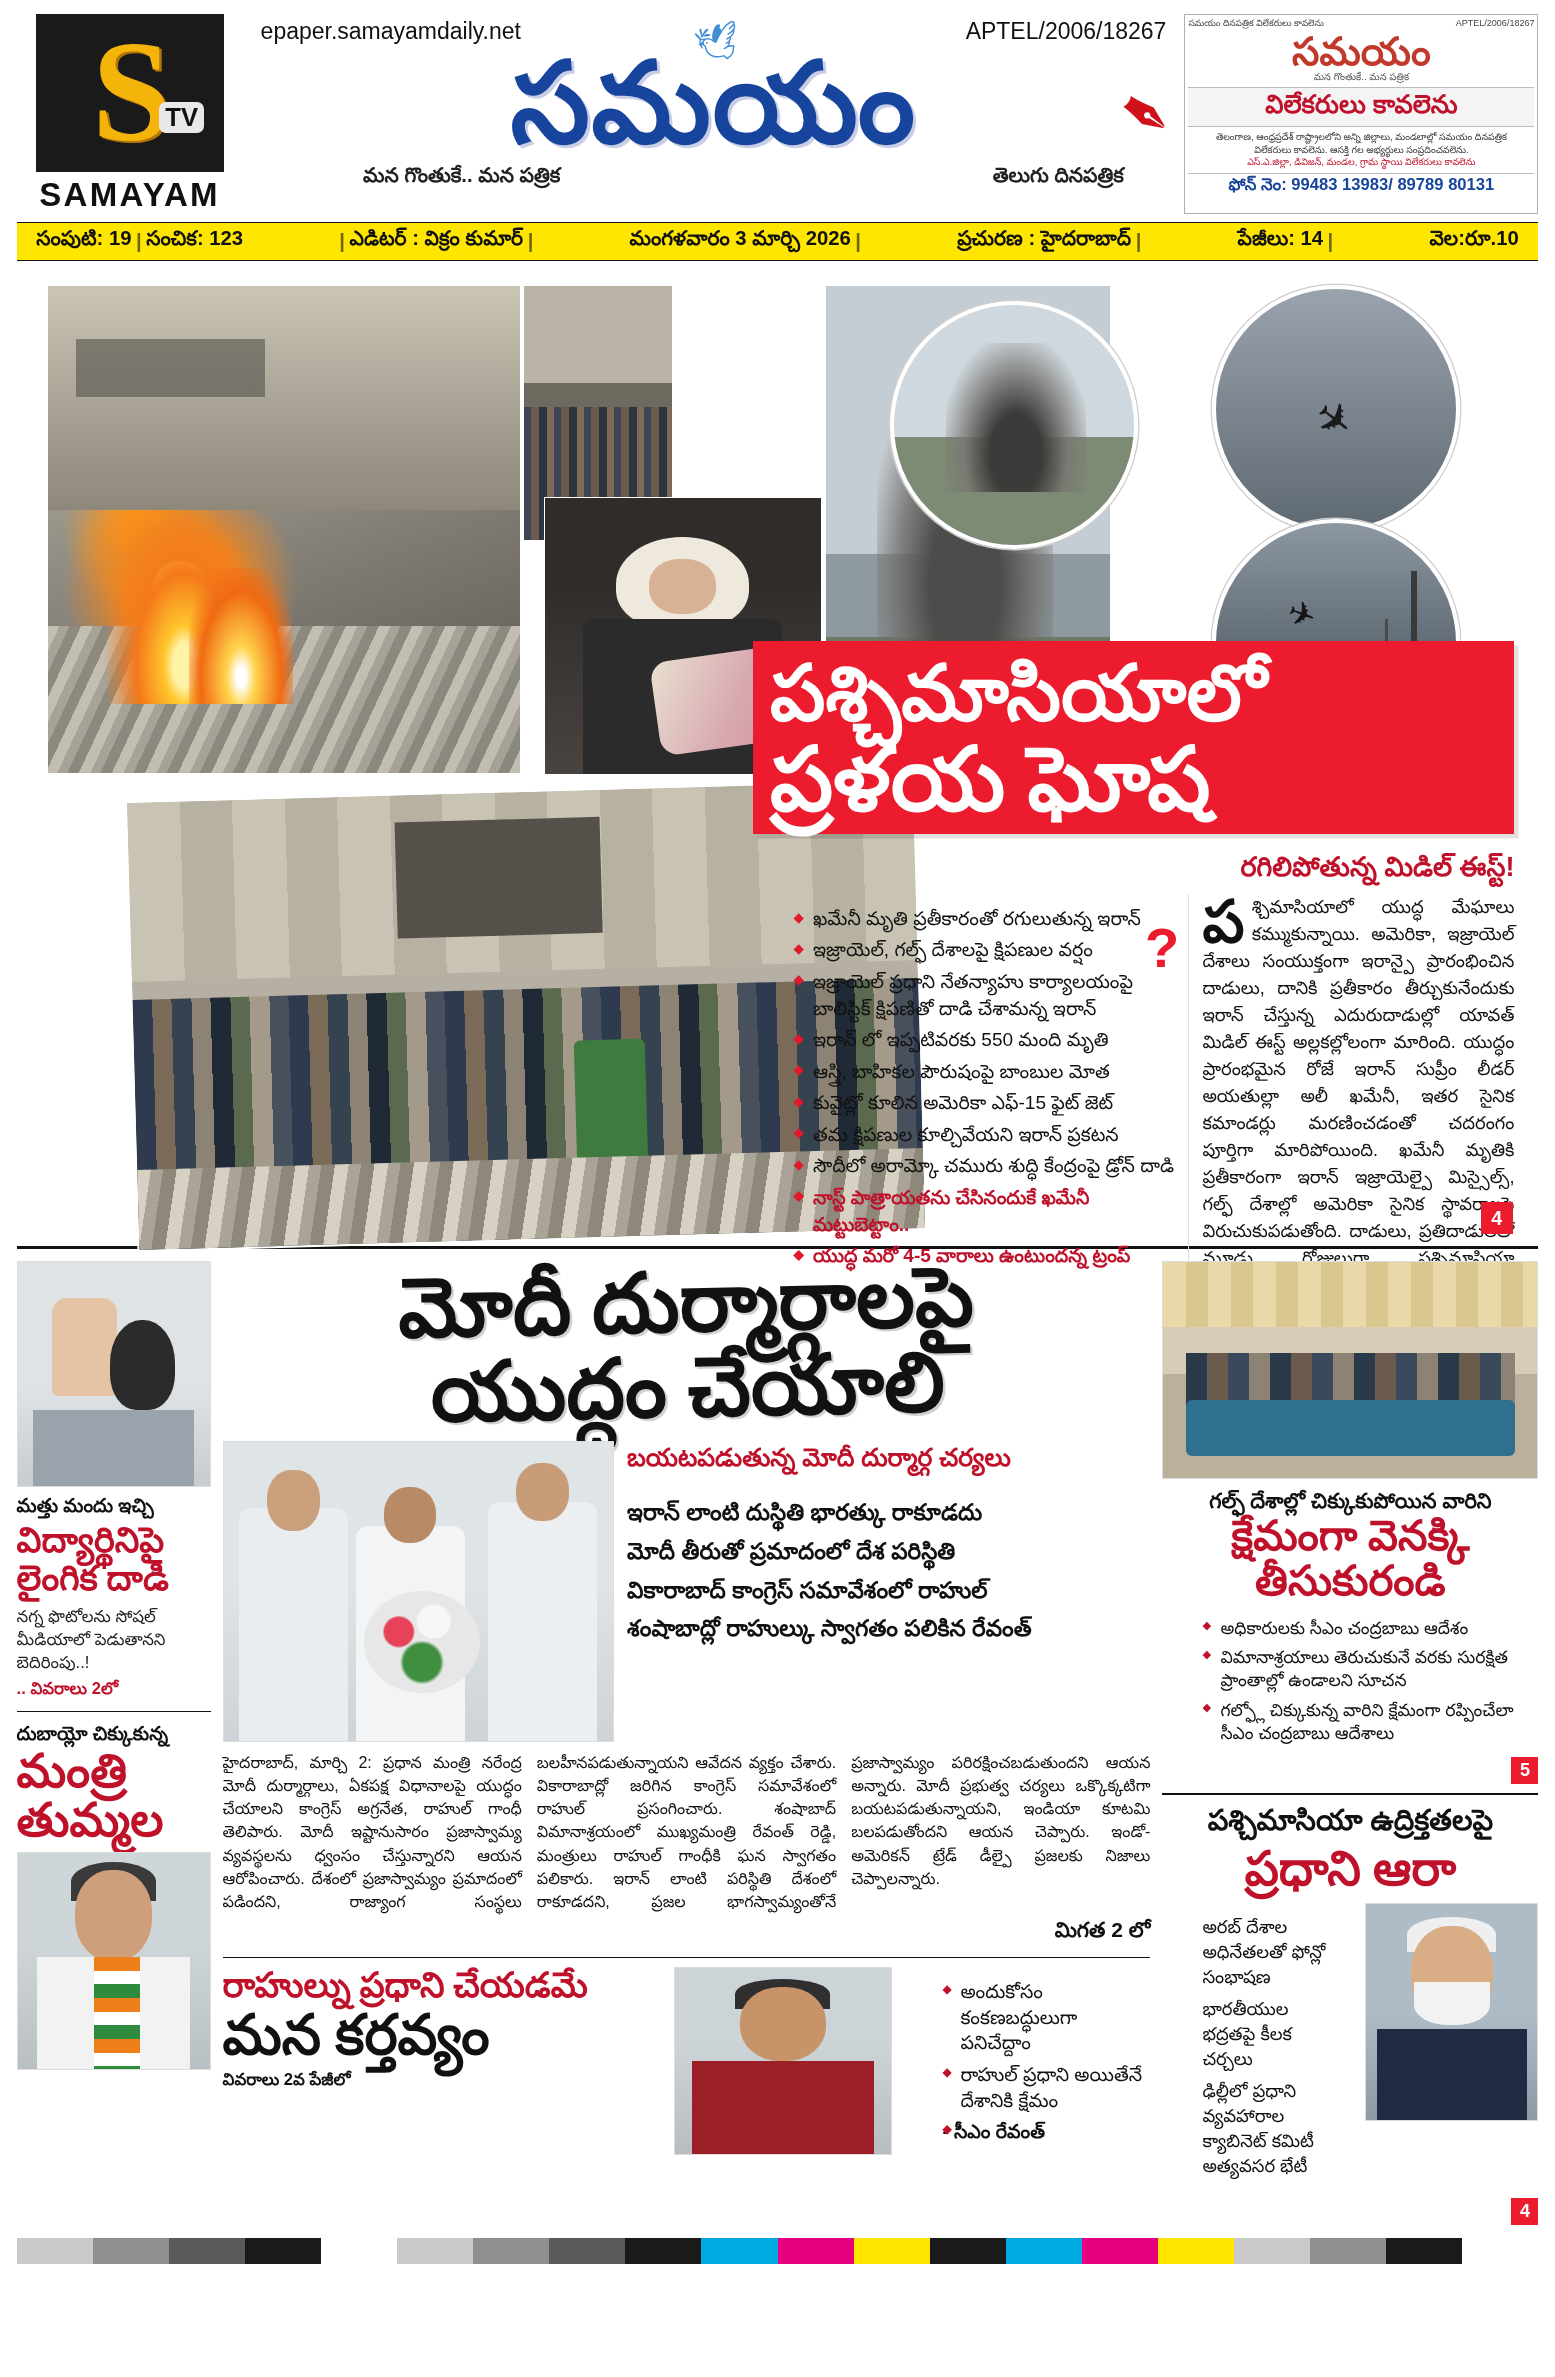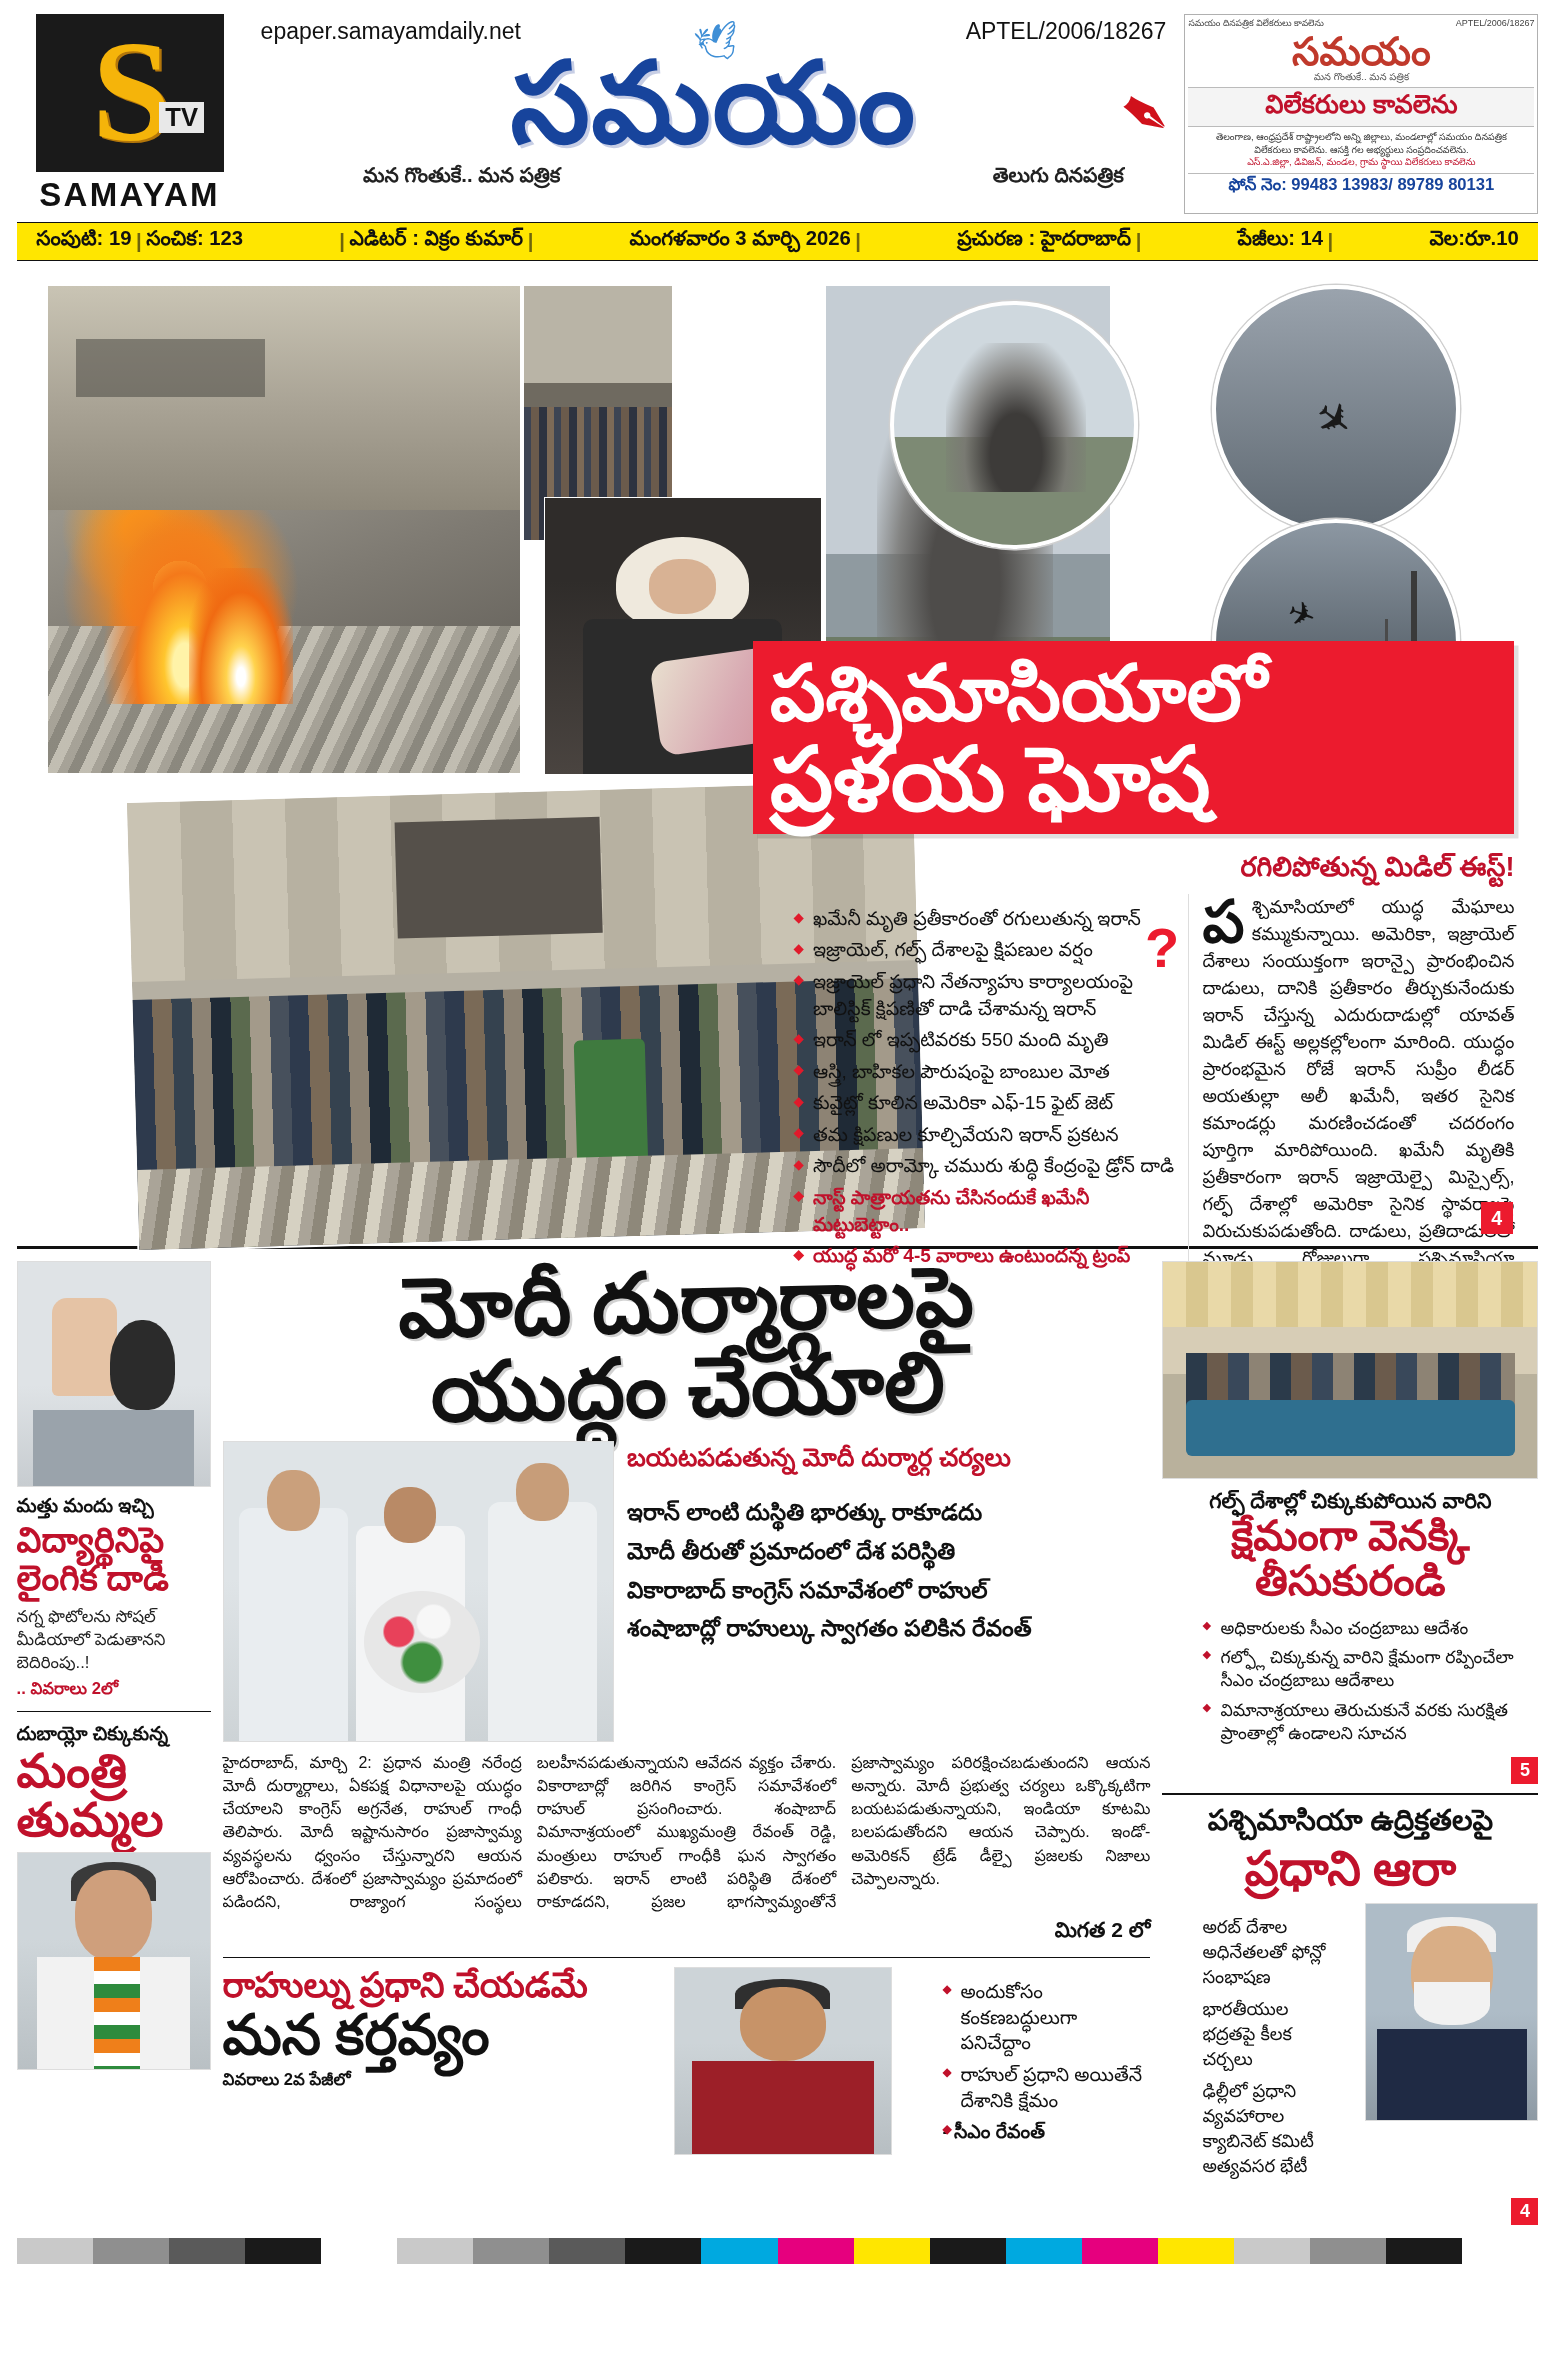--- a/index.html
+++ b/index.html
@@ -37,21 +37,21 @@
   }
   .logo-s {
     font-family:"Liberation Serif", serif;
     font-size: 143px; font-weight:bold; color:#f5b40a; line-height:.8;
     letter-spacing:-4.5px;
     text-shadow: 2.3px 2.3px 0 #b3760a;
   }
   .logo-tv {
     position:absolute; right:19.6px; bottom:39px;
     background:#e8e8e8; color:#111; font-weight:bold; font-size:25.6px;
-    padding:0.8px 6px; border-radius:0;
+    padding:0.8px 6px; border-radius:7px;
   }
   .logo-name {
     margin-top:4.5px; font-size:33px; font-weight:bold; letter-spacing:2.3px; color:#111;
   }
   .mast-center { flex:1; display:flex; flex-direction:column; align-items:center; }
   .mast-top-row {
     width:100%; display:flex; align-items:center; justify-content:space-between;
     font-size:22.6px; color:#111; padding: 4.5px 10.5px 0 10.5px;
   }
   .mast-epaper { font-size:23px; }
@@ -531,22 +531,22 @@
     <div class="col-right">
       <div class="ph-meeting">
         <div class="curt"></div>
         <div class="ppl"></div>
         <div class="table"></div>
       </div>
       <div class="r-kick">గల్ఫ్ దేశాల్లో చిక్కుకుపోయిన వారిని</div>
       <div class="r-h1">క్షేమంగా వెనక్కి తీసుకురండి</div>
       <ul class="r-bul">
         <li>అధికారులకు సీఎం చంద్రబాబు ఆదేశం</li>
+        <li>విమానాశ్రయాలు తెరుచుకునే వరకు సురక్షిత ప్రాంతాల్లో ఉండాలని సూచన</li>
         <li>గల్ఫ్లో చిక్కుకున్న వారిని క్షేమంగా రప్పించేలా సీఎం చంద్రబాబు ఆదేశాలు</li>
-        <li>విమానాశ్రయాలు తెరుచుకునే వరకు సురక్షిత ప్రాంతాల్లో ఉండాలని సూచన</li>
       </ul>
       <div class="badge-sm">5</div>
 
       <div class="divline"></div>
 
       <div class="r-h2">పశ్చిమాసియా ఉద్రిక్తతలపై</div>
       <div class="r-h3">ప్రధాని ఆరా</div>
 
       <div class="r-flex">
         <ul class="r-bul2">

